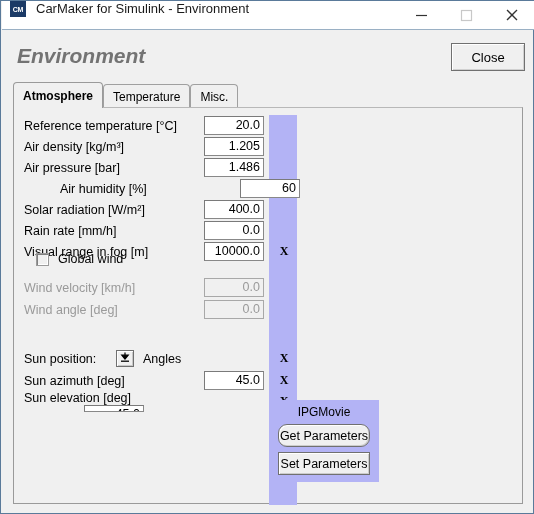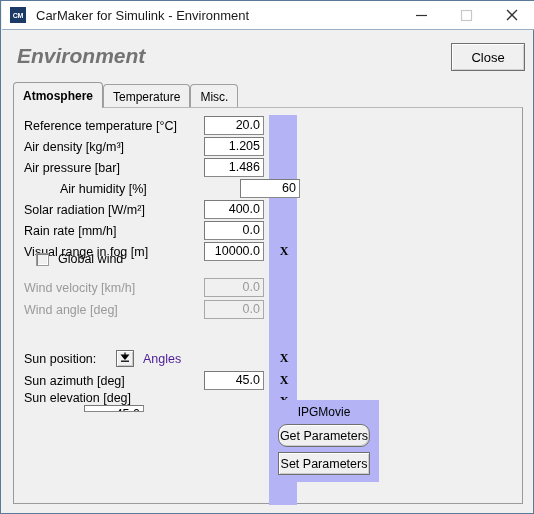--- a/index.html
+++ b/index.html
@@ -32,21 +32,21 @@
   
   #titlebar {
     position: absolute;
     left: 1px; top: 0px;
     width: 532px;
     height: 29px;
     background: #ffffff;
     border-bottom: 1px solid #9ab0c4;
     box-sizing: border-box;
     display: flex;
-    align-items: center;
+    align-items: flex-start;
   }
   #app-icon {
     width: 16px;
     height: 16px;
     margin-left: 8px;
     background: #1b3a66;
     color: #ffffff;
     font-size: 7px;
     font-weight: bold;
     letter-spacing: -0.2px;
@@ -262,21 +262,21 @@
     display: flex;
     align-items: center;
     justify-content: center;
     flex: 0 0 auto;
     cursor: default;
   }
   #sun-position-value {
     margin-left: 9px;
     font-size: 12.5px;
     white-space: nowrap;
-    color: #4c1d95;
+    color: #000000;
   }
 
   
   #ipg-group {
     position: absolute;
     left: 255px;
     top: 292px;
     width: 110px;
     height: 82px;
     background: #b3b3f5;

